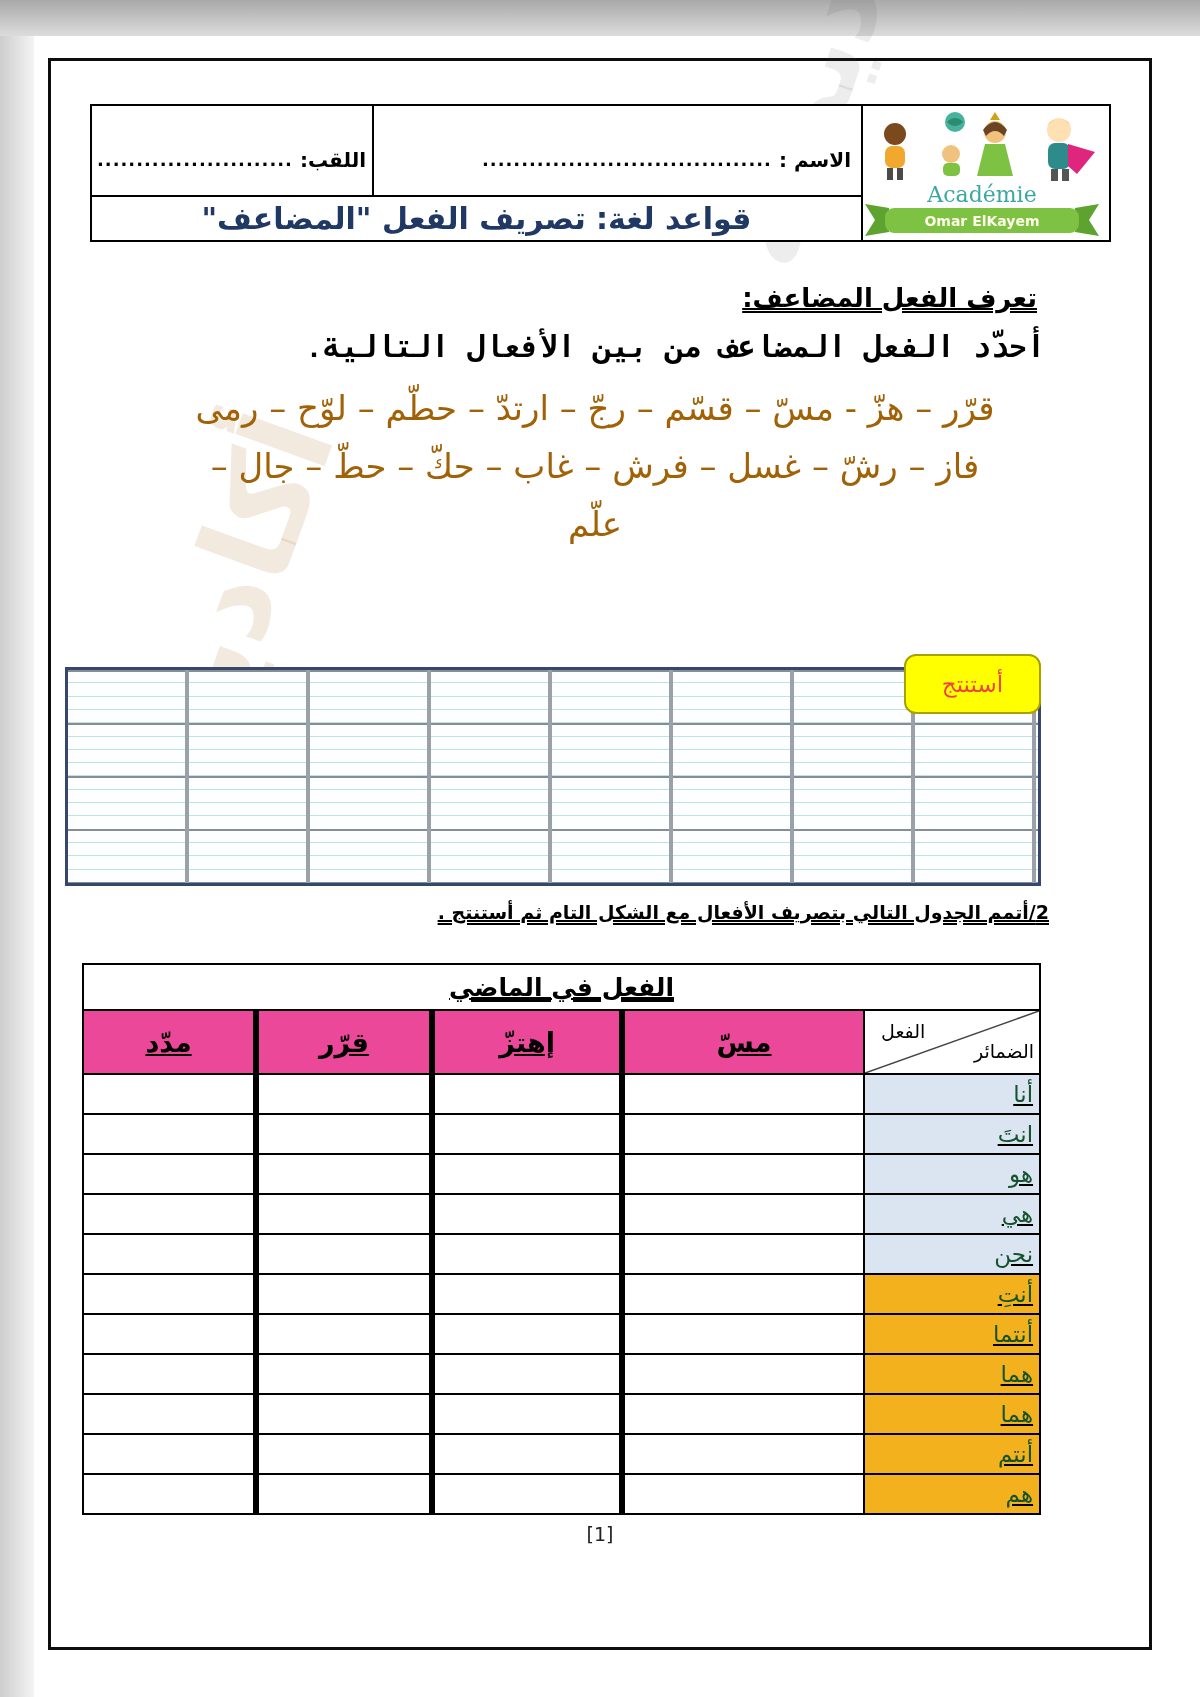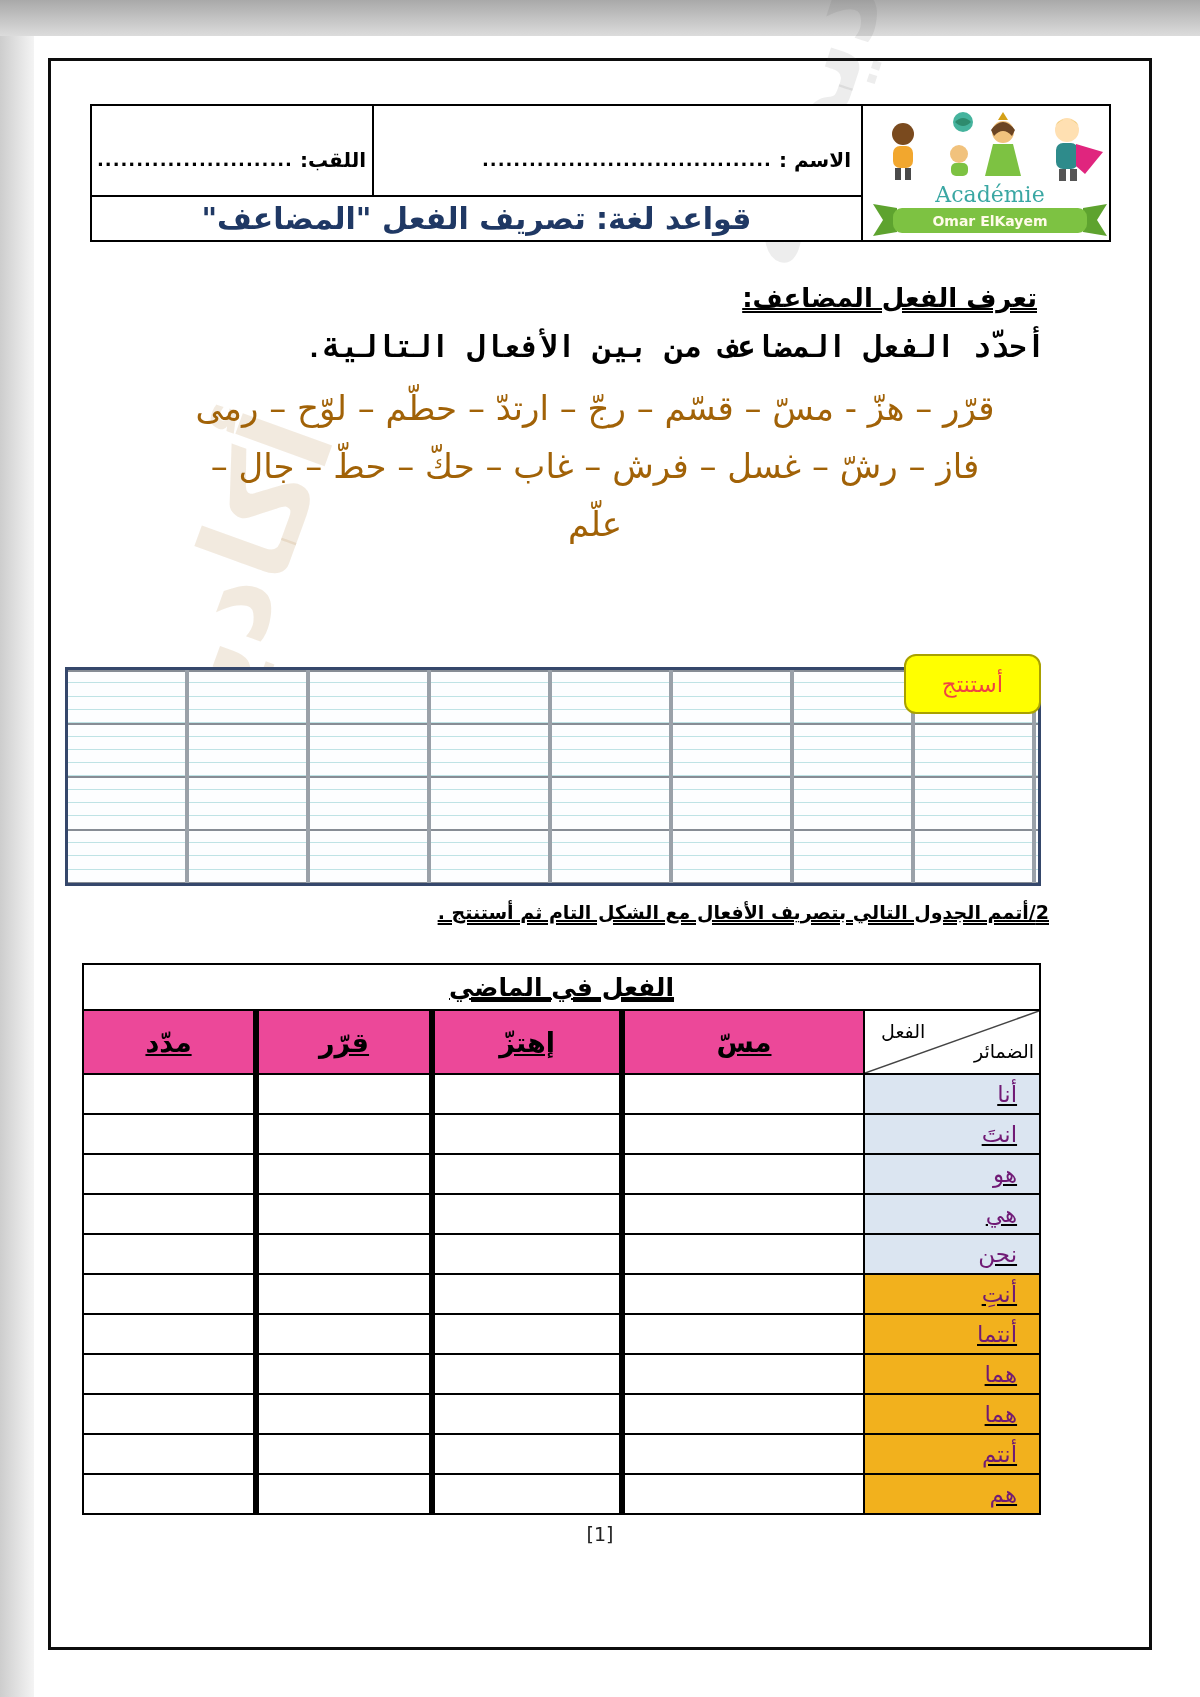--- a/index.html
+++ b/index.html
@@ -29,21 +29,21 @@
             grid-template-columns:280px 489px 248px; grid-template-rows:89px 45px; }
   .cell { display:flex; align-items:center; }
   .cell-surname { grid-column:1; grid-row:1; direction:rtl; justify-content:flex-start;
                   padding:18px 6px 0 4px; font-weight:bold; font-size:20px; }
   .cell-name    { grid-column:2; grid-row:1; direction:rtl; justify-content:flex-start;
                   padding:18px 10px 0 4px; font-weight:bold; font-size:20px;
                   border-left:2px solid #000; }
   .cell-title   { grid-column:1 / 3; grid-row:2; border-top:2px solid #000;
                   justify-content:center; direction:rtl; }
   .cell-logo    { grid-column:3; grid-row:1 / 3; border-left:2px solid #000;
-                  justify-content:flex-end; background:#fff; }
+                  justify-content:flex-start; background:#fff; }
   .dots { letter-spacing:1px; font-weight:bold; font-size:18px; overflow:hidden; white-space:nowrap; }
   .doc-title { color:#1f3864; font-weight:bold; font-size:30px; white-space:nowrap; }
 
   
   .h-underline { text-decoration-line:underline; text-decoration-style:double; text-decoration-thickness:2px; }
   .sec1-head { position:absolute; right:112px; top:222px; direction:rtl;
                font-size:26px; font-weight:bold; z-index:2; }
   .sec1-instr { position:absolute; right:104px; top:268px; direction:rtl;
                 font-size:30px; font-weight:bold; z-index:2;font-family:Liberation Mono, monospace; }
   .verbs { position:absolute; left:60px; right:70px; top:318px; direction:rtl;
@@ -72,21 +72,21 @@
   .t-title td { height:46px; text-align:center; font-weight:bold; font-size:25px; direction:rtl; }
   .t-title span { text-decoration-line:underline; text-decoration-style:double; text-decoration-thickness:2px; }
   .t-head td { height:64px; text-align:center; }
   .vh { background:#ec4899; font-weight:bold; font-size:27px; }
   .bl-thick { border-left:6px solid #000 !important; }
   .corner { position:relative; background:#fff; font-size:19px; }
   .corner svg { position:absolute; left:0; top:0; width:100%; height:100%; }
   .corner .lbl-top { position:absolute; top:9px; left:16px; }
   .corner .lbl-bottom { position:absolute; bottom:11px; right:5px; }
   .t-body td { height:40px; }
-  .pron { font-size:23px; text-align:right; padding-right:22px; color:#701a75; }
+  .pron { font-size:23px; text-align:right; padding-right:6px; color:#14532d; }
   .p-blue { background:#dbe5f1; }
   .p-orange { background:#f2b11d; }
   .answer { background:#fff; }
 
   .pagenum { position:absolute; left:0; width:100%; top:1462px; text-align:center;
              font-size:19px; color:#222; z-index:2; }
 </style>
 </head>
 <body>
 

